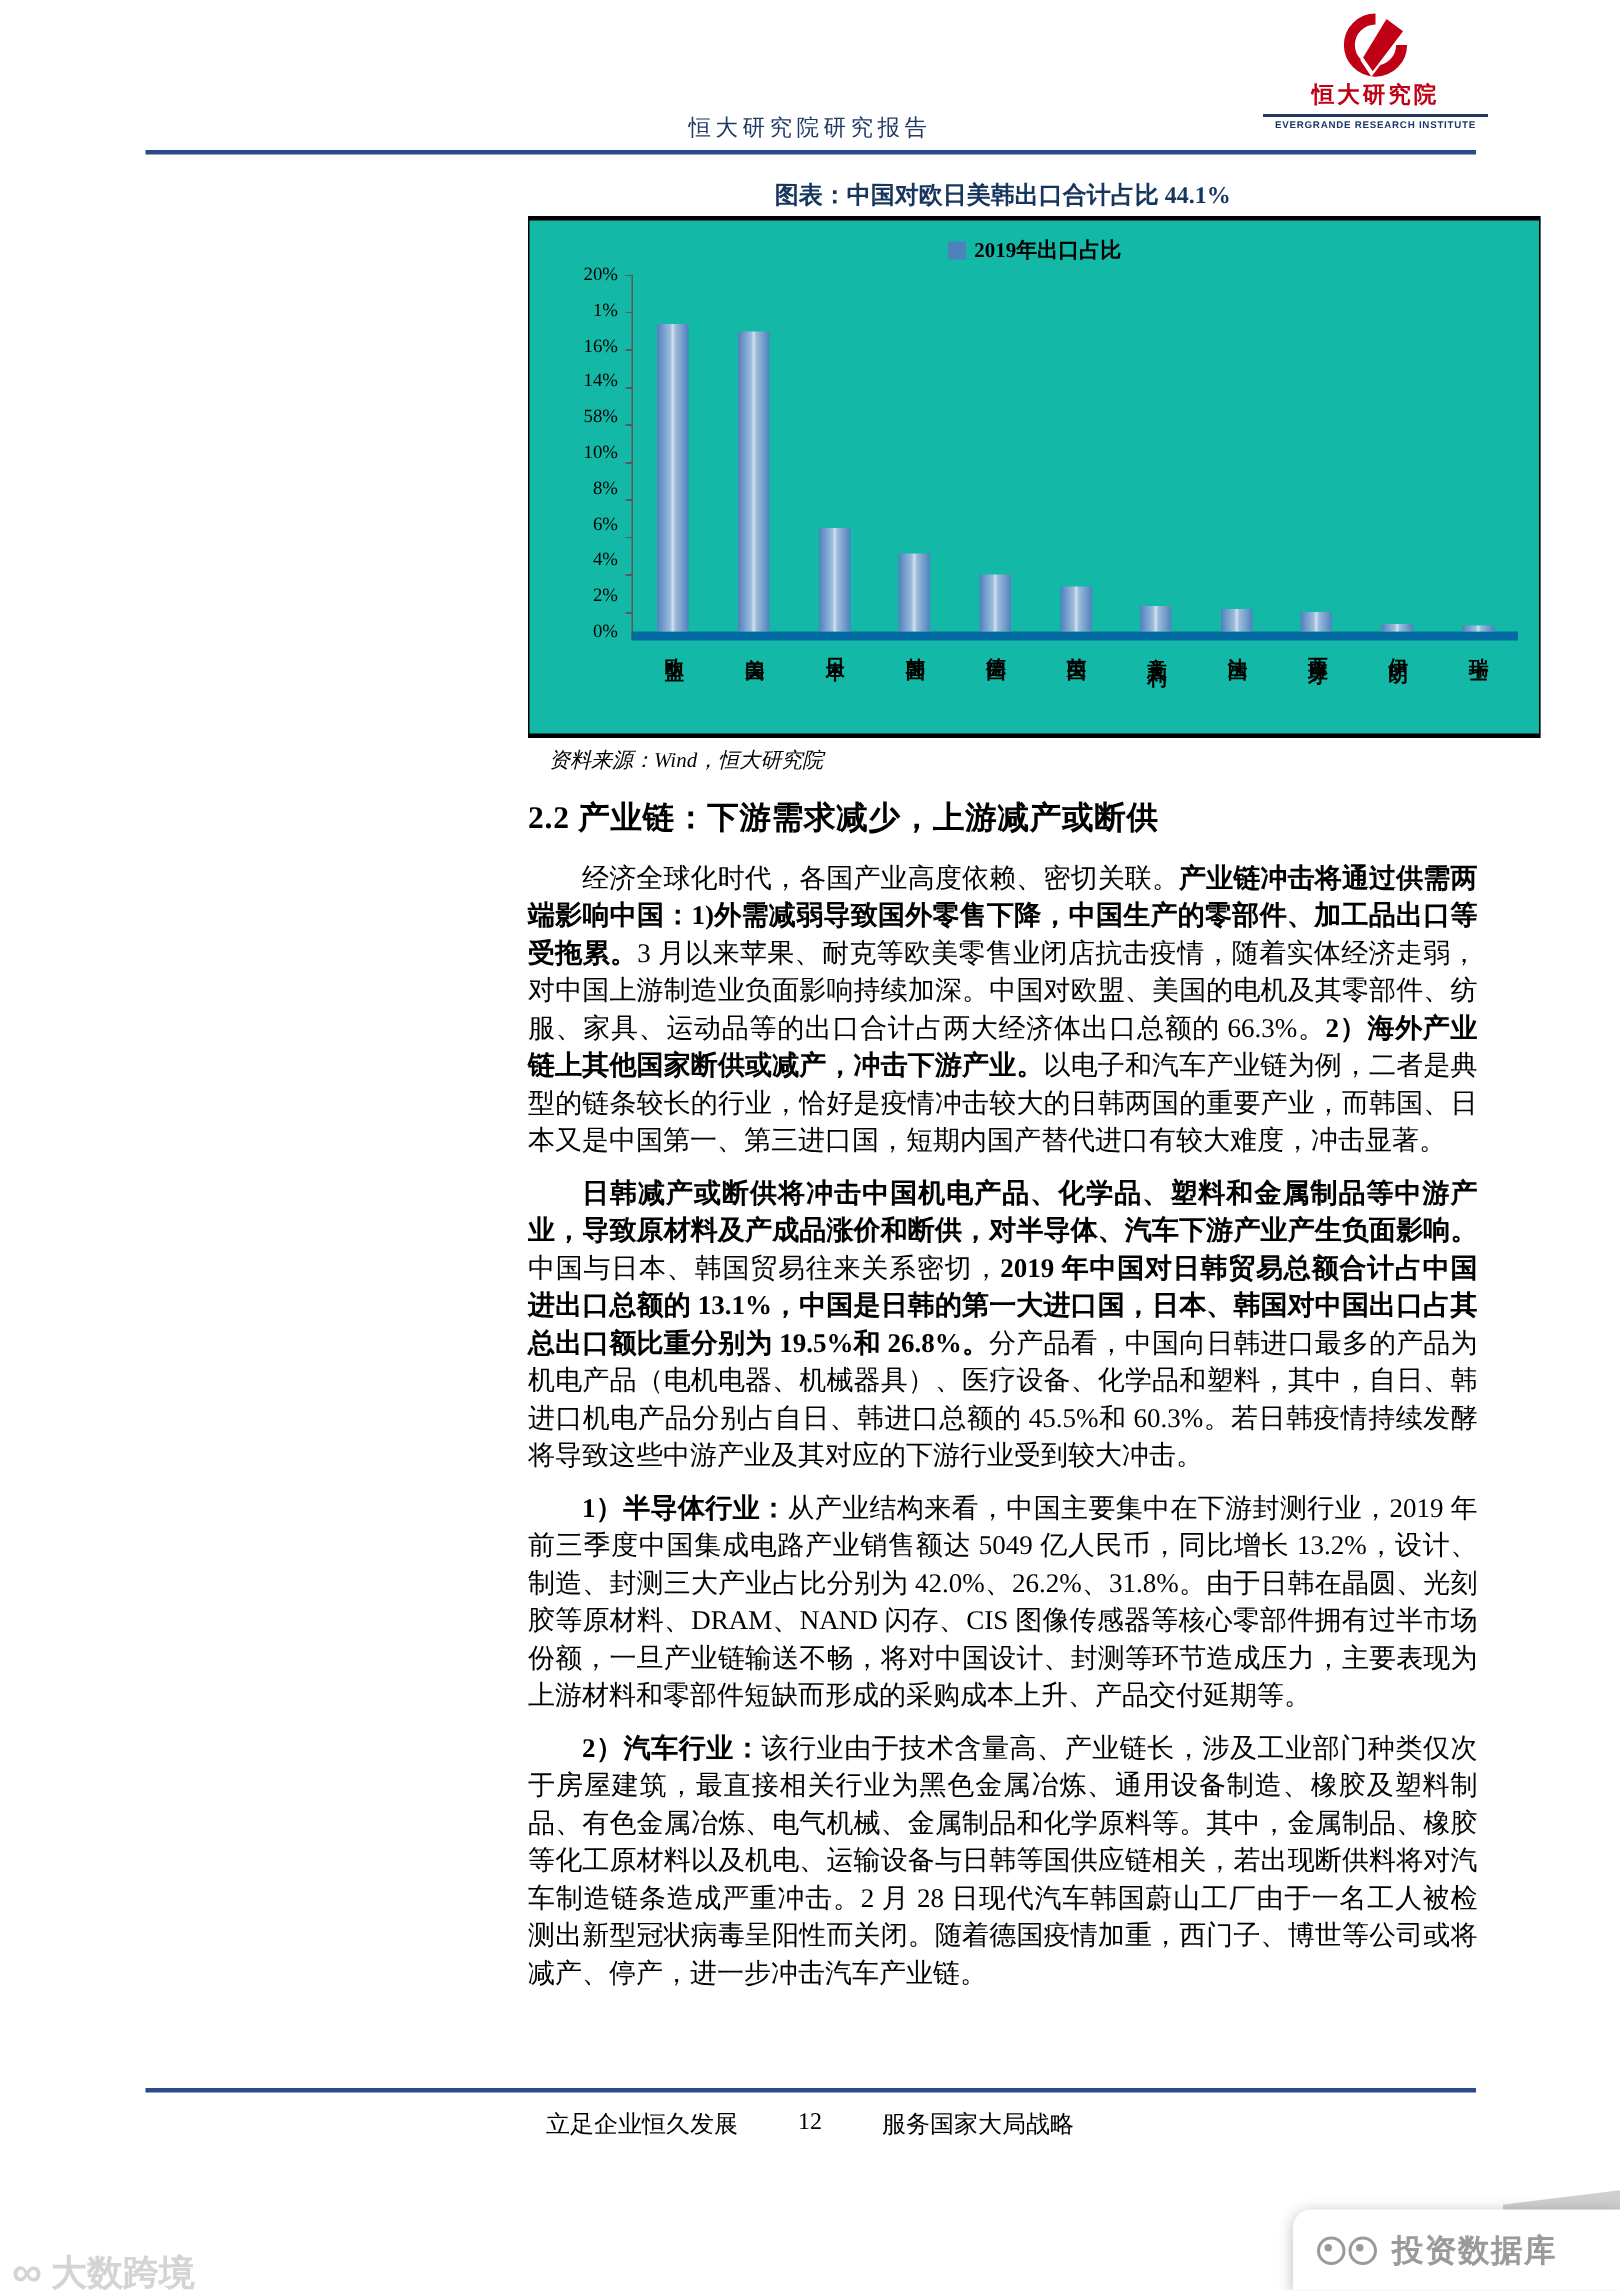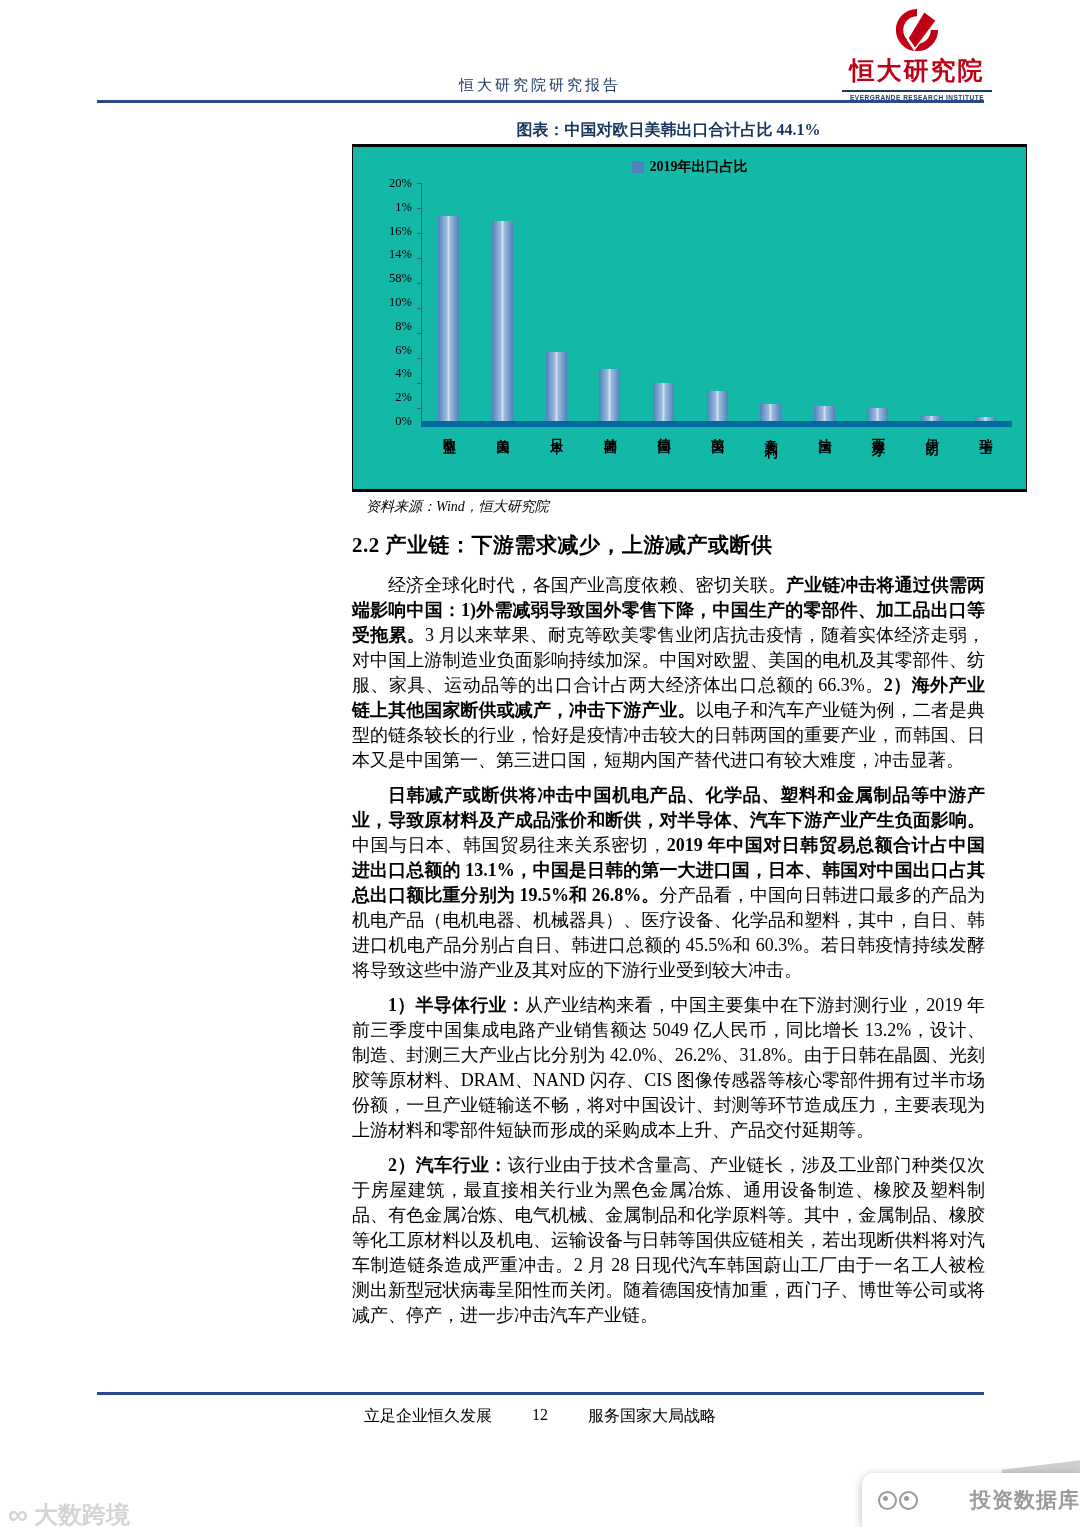--- a/index.html
+++ b/index.html
@@ -18,21 +18,21 @@
     text-align:center;
     font-size:15px;letter-spacing:3px;color:#1f3864;
   }
   .logo{
     position:absolute;top:8px;right:88px;width:150px;
     text-align:center;
   }
   .logo-icon{display:block;margin:0 auto 2px auto;width:44px;height:44px;}
   .logo-name{
     font-family:"Liberation Sans",sans-serif;
-    font-size:25px;font-weight:700;color:#c00014;letter-spacing:2px;
+    font-size:15px;font-weight:700;color:#c00014;letter-spacing:2px;
     white-space:nowrap;
   }
   .logo-sub{
     margin-top:3px;padding-top:2px;
     border-top:2px solid #1f3864;
     font-family:"Liberation Sans",sans-serif;
     font-size:6.5px;font-weight:700;color:#1f3864;letter-spacing:0.5px;
     white-space:nowrap;
   }
   .header-rule{
@@ -117,21 +117,21 @@
   }
   .wm-left .inf-icon{font-size:28px;line-height:1;color:#d4d4d4;}
   .wm-corner{
     position:absolute;right:0;bottom:46px;width:78px;height:16px;
     background:#cfcfcf;transform:skewY(-7deg);
   }
   .wm-right{
     position:absolute;right:0;bottom:0;width:218px;height:54px;
     background:#ffffff;border-radius:12px 0 0 0;
     box-shadow:0 2px 10px rgba(0,0,0,0.28);
-    display:flex;align-items:center;gap:10px;padding-left:16px;box-sizing:border-box;justify-content:space-between;
+    display:flex;align-items:center;gap:10px;padding-left:16px;box-sizing:border-box;
   }
   .eyes{display:flex;gap:2px;}
   .eye{
     width:15px;height:15px;border:2px solid #9a9a9a;border-radius:50%;
     position:relative;display:inline-block;background:#fff;
   }
   .eye::after{
     content:"";position:absolute;width:5px;height:5px;background:#9a9a9a;
     border-radius:50%;top:3px;left:3px;
   }

